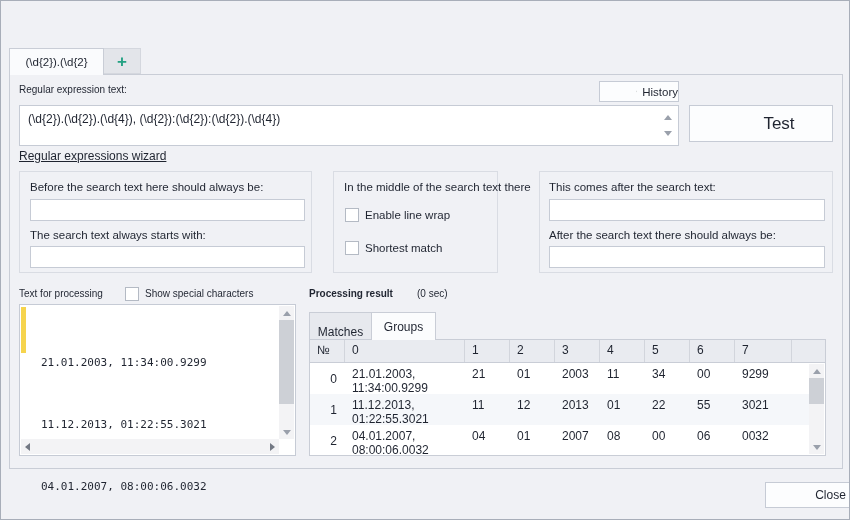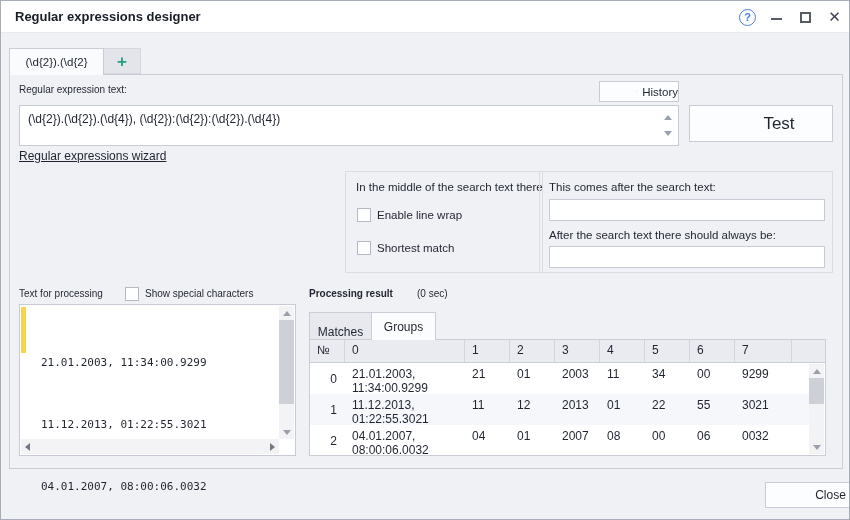--- a/index.html
+++ b/index.html
@@ -74,21 +74,21 @@
   .tri-right{ width:0; height:0; border-top:4px solid transparent; border-bottom:4px solid transparent; border-left:5px solid #737984; }
 
   .link{
     position:absolute; left:18px; top:148px; font-size:12px; color:#1f2430;
     text-decoration:underline; cursor:pointer;
   }
 
   
   .group{ position:absolute; top:170px; height:102px; border:1px solid #d9dce3; }
   .g1{ left:18px; width:293px; }
-  .g2{ left:344px; width:198px; }
+  .g2{ left:332px; width:165px; }
   .g3{ left:538px; width:294px; }
   .group .lbl{ font-size:11.5px; }
   .field{
     position:absolute; height:22px; background:#ffffff; border:1px solid #c6cbd5;
     font-size:12px; padding:0 6px; line-height:20px;
   }
   .checkbox{ position:absolute; width:14px; height:14px; background:#ffffff; border:1px solid #b4bac4; }
 
   
   .editor{
@@ -142,35 +142,20 @@
   }
   .tbl-vscroll .arrow{ height:14px; display:flex; align-items:center; justify-content:center; width:100%; }
   .tbl-vscroll .thumb{ width:15px; height:26px; background:#cdd0d6; }
   .tbl-vscroll .spacer{ flex:1; }
 </style>
 </head>
 <body>
 
 <div class="window">
 
-  <div class="titlebar">
-    <div class="title">Regular expressions designer</div>
-    <div class="win-controls">
-      <div class="wc">
-        <span class="help-circle">?</span>
-      </div>
-      <div class="wc">
-          <span class="min-glyph"></span>
-        </div>
-      <div class="wc">
-          <span class="max-glyph"></span>
-        </div>
-      <div class="wc close">✕</div>
-    </div>
-  </div>
 
   <div class="tab tab-active">(\d{2}).(\d{2}</div>
   <div class="tab tab-plus">+</div>
 
   <div class="page"></div>
 
   <div class="lbl" style="left:18px; top:83px;">Regular expression text:</div>
 
   <div class="btn btn-history">
     <svg class="hist-icon" viewBox="0 0 16 16">
@@ -187,20 +172,26 @@
     <div class="re-spinner">
       <div class="tri-up"></div>
       <div class="tri-down"></div>
     </div>
   </div>
 
   <div class="btn btn-test">Test</div>
 
   <div class="link">Regular expressions wizard</div>
 
+  <div class="group g1">
+    <div class="lbl" style="left:10px; top:9px;">Before the search text here should always be:</div>
+    <div class="field" style="left:10px; top:27px; width:275px;"></div>
+    <div class="lbl" style="left:10px; top:57px;">The search text always starts with:</div>
+    <div class="field" style="left:10px; top:74px; width:275px;"></div>
+  </div>
 
   <div class="group g2">
     <div class="lbl" style="left:10px; top:9px;">In the middle of the search text there</div>
     <div class="checkbox" style="left:11px; top:36px;"></div>
     <div class="lbl" style="left:31px; top:37px;">Enable line wrap</div>
     <div class="checkbox" style="left:11px; top:69px;"></div>
     <div class="lbl" style="left:31px; top:70px;">Shortest match</div>
   </div>
 
   <div class="group g3">

